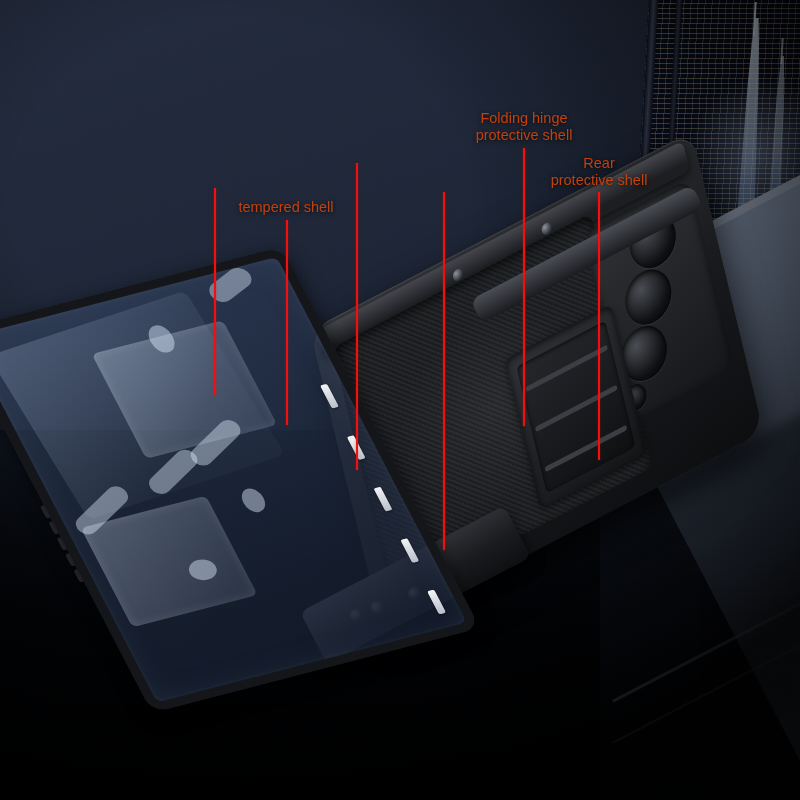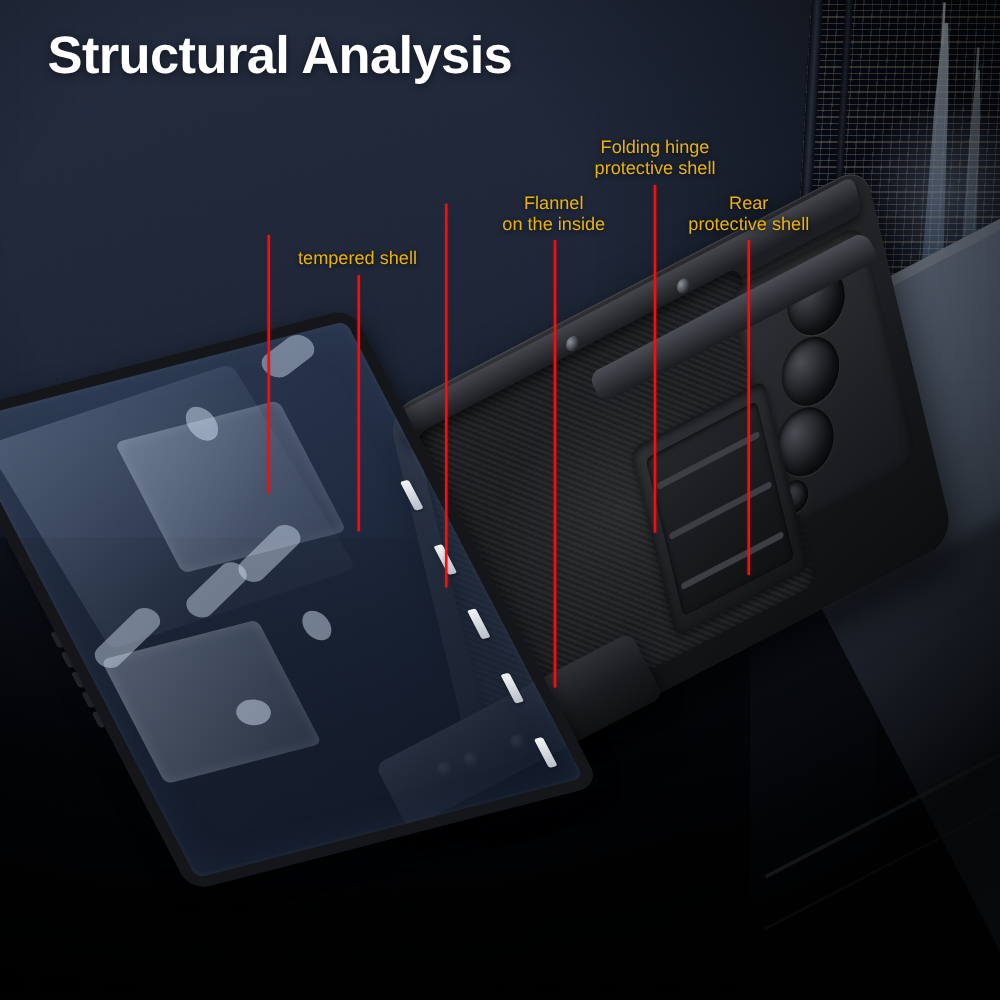--- a/index.html
+++ b/index.html
@@ -69,21 +69,21 @@
   .desk-stripe{position:absolute;left:612px;top:700px;width:300px;height:3px;
     background:linear-gradient(90deg,rgba(225,235,250,.75),rgba(200,215,240,.15));
     transform:rotate(-27.5deg);transform-origin:0 0;}
   .desk-stripe.s2{top:742px;height:2px;opacity:.65;}
 
   
   .title{position:absolute;left:38px;top:20px;color:#fff;font-size:42px;font-weight:700;
     letter-spacing:-.5px;text-shadow:0 2px 7px rgba(0,0,0,.55);}
 
   
-  .label{position:absolute;color:#eab308;font-size:14.5px;line-height:17px;
+  .label{position:absolute;color:#c2410c;font-size:14.5px;line-height:17px;
     text-align:center;white-space:pre;text-shadow:0 1px 4px rgba(0,0,0,.75);}
   .lead{position:absolute;width:2px;background:#f01010;box-shadow:0 0 2px rgba(255,0,0,.5);}
 
   
   #product{position:absolute;left:0;top:0;width:800px;height:800px;}
 
   
   .wing{position:absolute;left:150px;top:198px;width:330px;height:430px;
     transform:rotate(-27.5deg) skewY(13deg);transform-origin:100% 100%;}
   .wing-glass{position:absolute;inset:0;border-radius:16px;
@@ -236,31 +236,28 @@
       <div class="magnet" style="left:300px;top:148px;"></div>
       <div class="magnet" style="left:300px;top:206px;"></div>
       <div class="magnet" style="left:300px;top:264px;"></div>
       <div class="magnet" style="left:300px;top:322px;"></div>
       <div class="magnet" style="left:300px;top:380px;"></div>
 
       <div class="wing-frame"></div>
     </div>
   </div>
 
-  <div class="title">Structural Analysis</div>
 
   <div class="lead" style="left:214px;top:188px;height:207px;"></div>
 
   <div class="label" style="left:216px;top:199px;width:140px;">tempered shell</div>
   <div class="lead" style="left:286px;top:220px;height:205px;"></div>
 
   <div class="lead" style="left:356px;top:163px;height:307px;"></div>
 
-  <div class="label" style="left:373px;top:155px;width:140px;">Flannel
-on the inside</div>
   <div class="lead" style="left:443px;top:192px;height:358px;"></div>
 
   <div class="label" style="left:450px;top:110px;width:148px;">Folding hinge
 protective shell</div>
   <div class="lead" style="left:523px;top:148px;height:278px;"></div>
 
   <div class="label" style="left:528px;top:155px;width:142px;">Rear
 protective shell</div>
   <div class="lead" style="left:598px;top:192px;height:268px;"></div>
 

